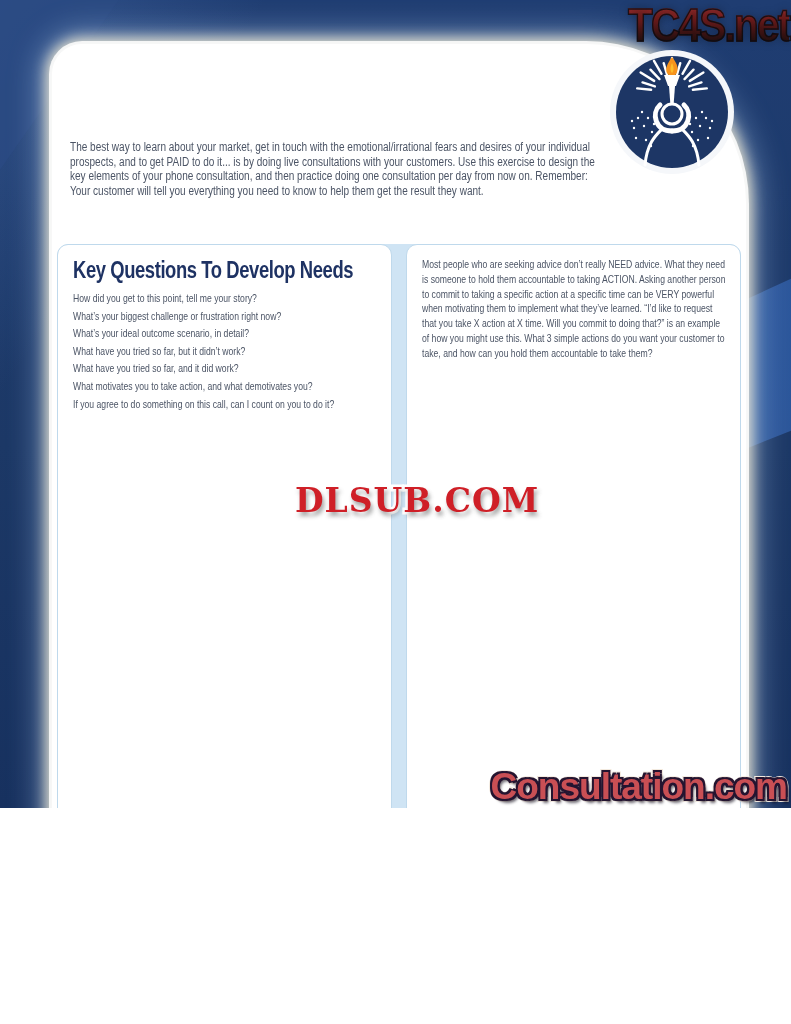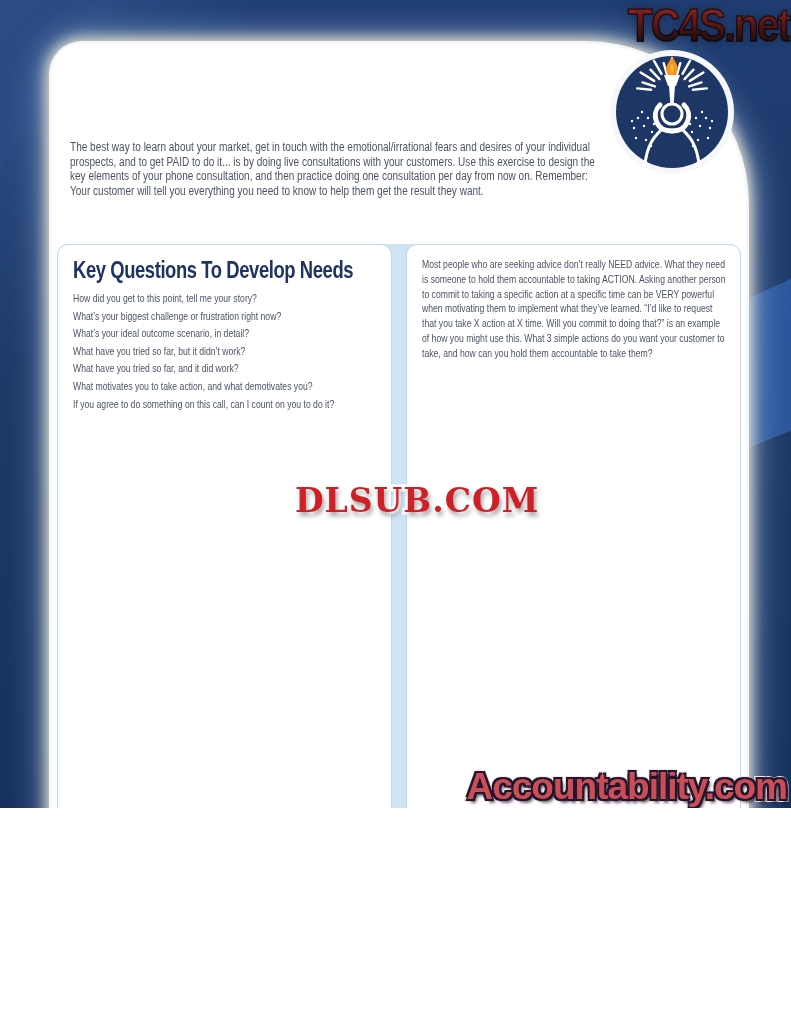--- a/index.html
+++ b/index.html
@@ -204,15 +204,15 @@
         <circle cx="100" cy="90" r="1.2"></circle>
           <circle cx="90" cy="92" r="1.2"></circle>
           <circle cx="82" cy="76" r="1.2"></circle>
         <circle cx="104" cy="73" r="1.2"></circle>
           <circle cx="85" cy="98" r="1.2"></circle>
       </g>
     </svg>
   </div>
 
   <div class="wm-mid">DLSUB.COM</div>
-  <div class="wm-bottom">Accountability.com</div>
+  <div class="wm-bottom">Consultation.com</div>
 
 </div>
 
 </body></html>

